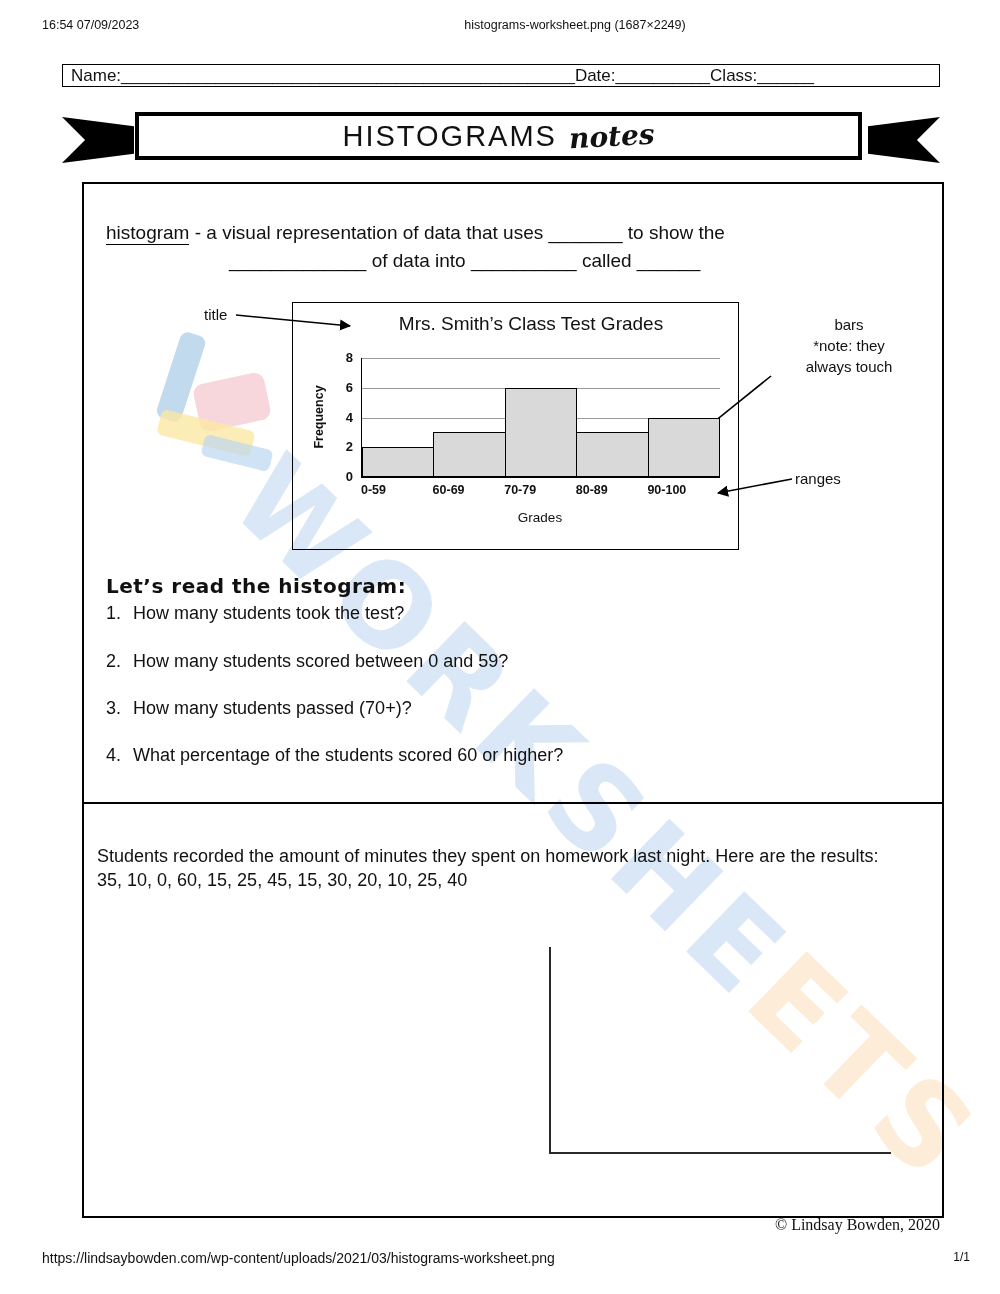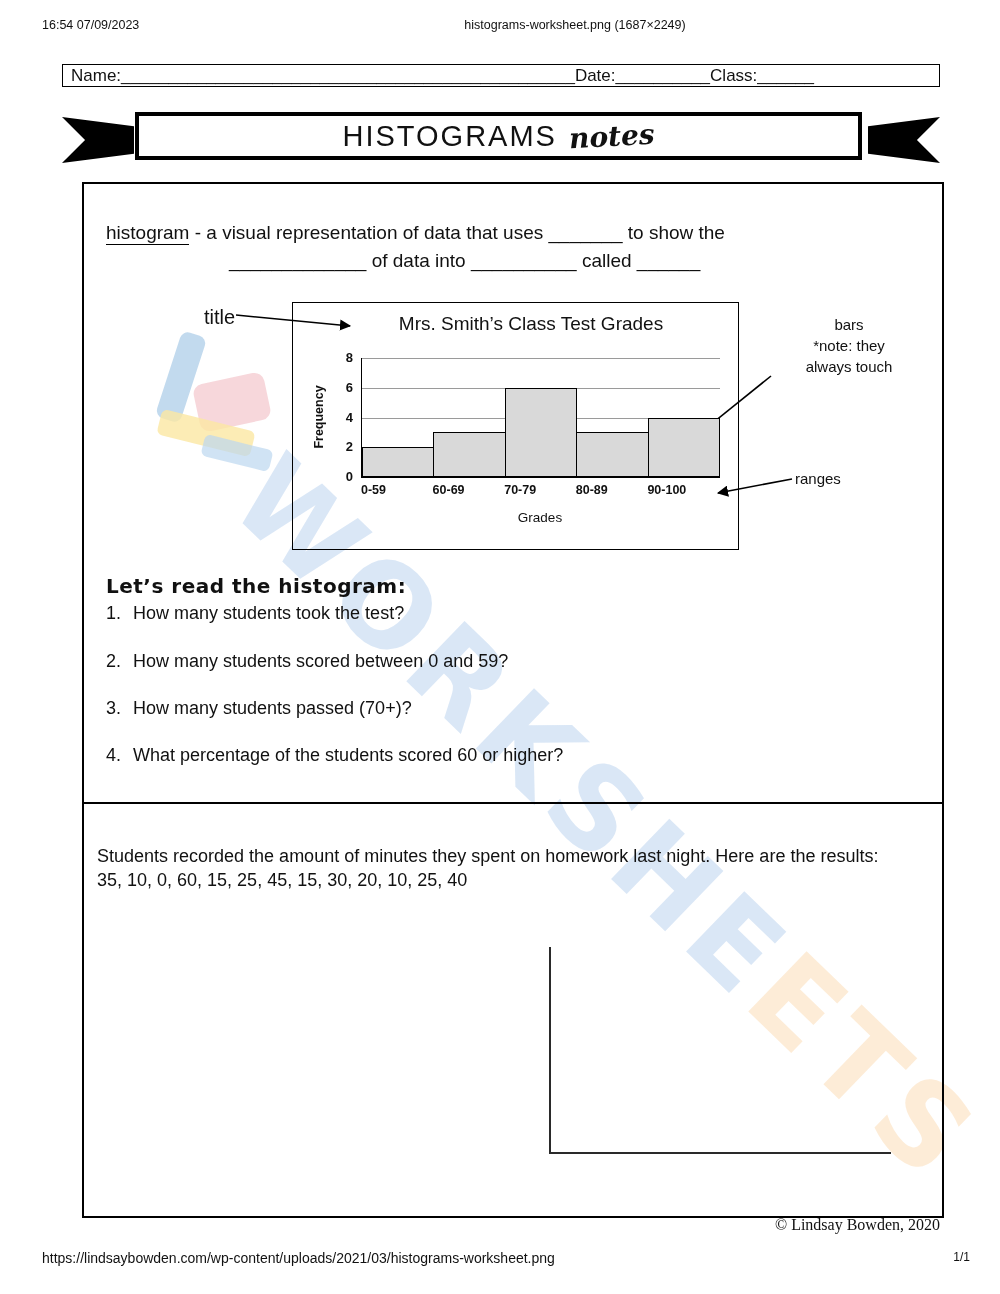--- a/index.html
+++ b/index.html
@@ -57,21 +57,21 @@
         border-left:1.5px solid #000;border-bottom:1.5px solid #000;box-sizing:content-box;}
   .gridline{position:absolute;left:0;right:0;height:1px;background:#9a9a9a;z-index:0;}
   .bars{position:absolute;left:0;right:0;top:0;bottom:0;display:flex;align-items:flex-end;z-index:1;}
   .bar{flex:1;border:1px solid #000;box-sizing:border-box;}
   .bar + .bar{margin-left:-1px;}
   .xlabels{position:absolute;left:68px;top:180px;width:358px;display:flex;}
   .xcat{flex:1;text-align:left;font-size:12.5px;font-weight:bold;}
   .xlabel{position:absolute;left:68px;top:207px;width:358px;text-align:center;font-size:13.5px;font-weight:normal;}
 
   
-  .ann-title{position:absolute;left:120px;top:122px;font-size:20px;}
+  .ann-title{position:absolute;left:120px;top:122px;font-size:15px;}
   .ann-bars{position:absolute;left:700px;top:130px;width:130px;text-align:center;font-size:15px;line-height:21px;}
   .ann-ranges{position:absolute;left:711px;top:286px;font-size:15px;}
 
   
   .read-heading{position:absolute;left:22px;top:390px;font-size:20px;font-weight:800;letter-spacing:.5px;
                 font-family:"DejaVu Sans",sans-serif;}
   .q{position:absolute;left:22px;display:flex;font-size:18px;white-space:nowrap;}
   .qn{width:27px;flex:0 0 27px;}
 
   .divider{position:absolute;left:0;top:618px;width:858px;border-top:2px solid #000;}

